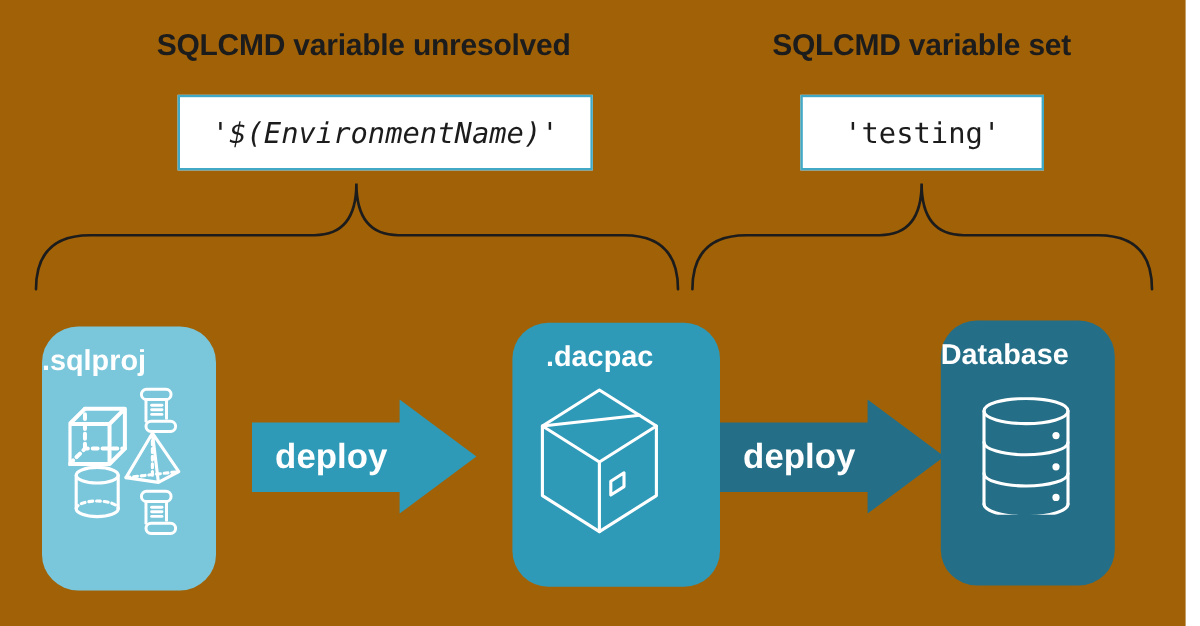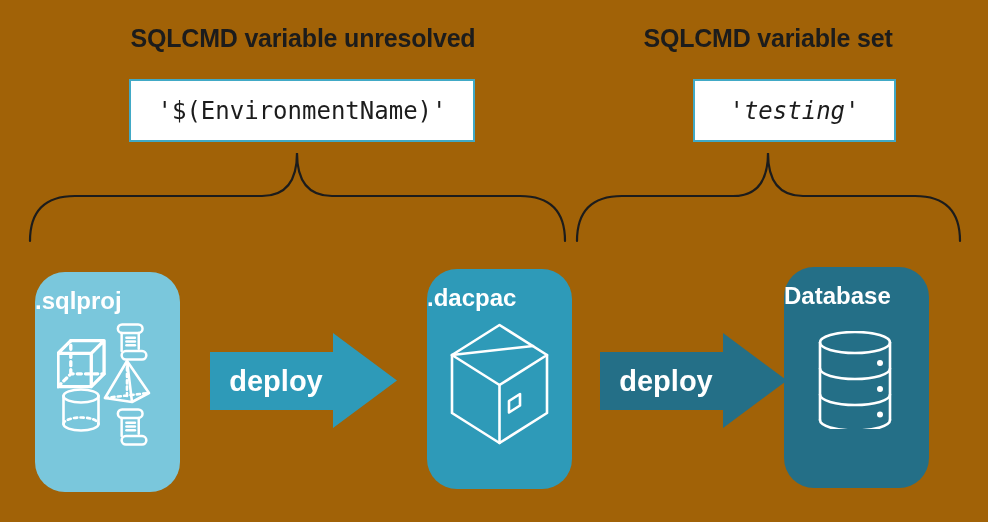--- a/index.html
+++ b/index.html
@@ -12,34 +12,34 @@
     font-size:25px;font-weight:700;color:var(--ink);white-space:nowrap;
     letter-spacing:-0.2px;
   }
   .heading-left{left:303px;}
   .heading-right{left:768px;}
   .codebox{
     position:absolute;top:79px;height:63px;box-sizing:border-box;
     border:2px solid var(--code-border);background:#ffffff;
     display:flex;align-items:center;justify-content:center;
   }
-  .codebox-left{left:129px;width:346px;}
-  .codebox-right{left:693px;width:203px;font-style:italic;}
+  .codebox-left{left:148px;width:346px;font-style:italic;}
+  .codebox-right{left:667px;width:203px;}
   .codetext{
     font-family:"DejaVu Sans Mono",monospace;font-size:24px;color:var(--ink);
     white-space:nowrap;
   }
   .braces{position:absolute;left:0;top:0;}
   .brace{stroke:var(--ink);stroke-width:2.2;fill:none;stroke-linecap:round;}
   .card{
     position:absolute;width:145px;border-radius:30px;
     display:flex;flex-direction:column;
   }
   .card-sqlproj{left:35px;top:272px;height:220px;background:var(--card-light);}
-  .card-dacpac{left:427px;top:269px;height:220px;background:var(--card-mid);}
+  .card-dacpac{left:427px;top:269px;height:220px;background:var(--card-mid);padding-left:28px;}
   .card-database{left:784px;top:267px;height:221px;background:var(--card-dark);}
   .card-label{
     margin-top:15px;font-size:24px;font-weight:700;color:#ffffff;
     line-height:1.2;white-space:nowrap;
   }
   .card-icon{position:absolute;}
   .icon-stroke{stroke:#ffffff;stroke-width:2.6;fill:none;stroke-linecap:round;stroke-linejoin:round;}
   .icon-dash{stroke-dasharray:3.2 3.2;}
   .arrow{position:absolute;top:333px;width:188px;height:95px;}
   .arrow-build{left:210px;}

